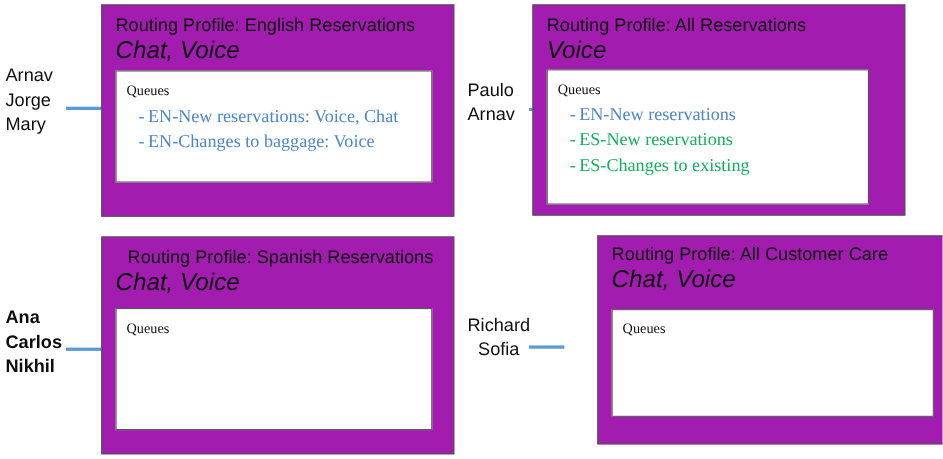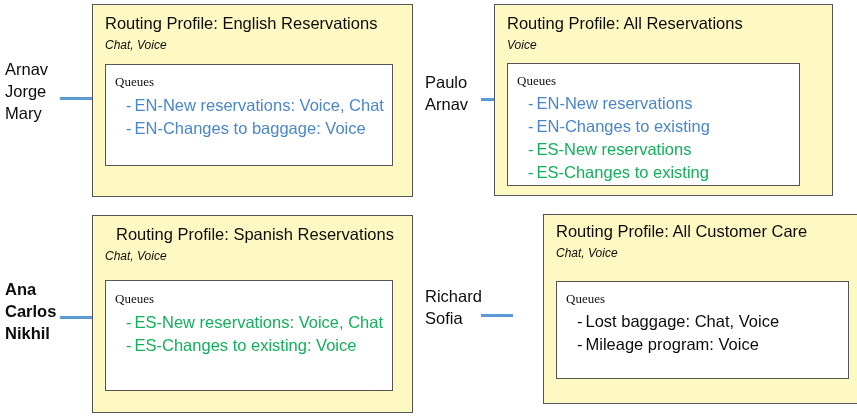--- a/index.html
+++ b/index.html
@@ -21,46 +21,46 @@
 
   
   .agent-group {
     position: absolute;
     font-size: 16.5px;
     line-height: 22px;
     color: #0d0d0d;
     white-space: nowrap;
   }
   .agent-name { display: block; }
-  .agent-name.centered { }
+  .agent-name.centered { text-align: center; }
 
   
   .connector {
     position: absolute;
     height: 3px;
     background: #5b9bd5;
   }
 
   
   .profile-panel {
     position: absolute;
     box-sizing: border-box;
     border: 1.4px solid #555555;
-    background: #fef9c3;
+    background: #a21caf;
   }
   .profile-title {
     position: absolute;
     font-size: 16.5px;
     line-height: 21px;
     color: #0d0d0d;
     white-space: nowrap;
   }
   .profile-channels {
     position: absolute;
-    font-size: 12px;
+    font-size: 22px;
     line-height: 21px;
     font-style: italic;
     color: #0d0d0d;
     white-space: nowrap;
     text-align: right;
   }
 
   
   .queues-box {
     position: absolute;
@@ -79,20 +79,21 @@
   .queue-list {
     position: absolute;
     margin: 0;
     padding: 0;
     list-style: none;
   }
   .queue-item {
     font-size: 16.5px;
     line-height: 23px;
     white-space: nowrap;
+    font-family: Liberation Serif, serif;
   }
   .queue-item .dash { margin-right: 3px; }
 
   .q-blue  { color: #4a86c8; }
   .q-green { color: #11b05a; }
   .q-black { color: #0d0d0d; }
 </style>
 </head>
 <body>
 
@@ -121,32 +122,29 @@
       </ul>
     </div>
   </div>
 
   <div class="agent-group" style="left:425px; top:71px;">
     <span class="agent-name">Paulo</span>
     <span class="agent-name">Arnav</span>
   </div>
   <div class="connector" style="left:481px; top:98px; width:32px;"></div>
 
-  <div class="profile-panel" style="left:494px; top:4px; width:339px; height:192px;">
+  <div class="profile-panel" style="left:484px; top:4px; width:339px; height:192px;">
     <div class="profile-title" style="left:12px; top:8px;">Routing Profile: All Reservations</div>
     <div class="profile-channels" style="left:12px; top:30px;">Voice</div>
 
     <div class="queues-box" style="left:12px; top:58px; width:293px; height:123px;">
       <div class="queues-heading" style="left:9px; top:6px;">Queues</div>
       <ul class="queue-list" style="left:20px; top:28px;">
         <li class="queue-item q-blue">
           <span class="dash">-</span><span>EN-New reservations</span>
-        </li>
-        <li class="queue-item q-blue">
-          <span class="dash">-</span><span>EN-Changes to existing</span>
         </li>
         <li class="queue-item q-green">
           <span class="dash">-</span><span>ES-New reservations</span>
         </li>
         <li class="queue-item q-green">
           <span class="dash">-</span><span>ES-Changes to existing</span>
         </li>
       </ul>
     </div>
   </div>
@@ -157,47 +155,31 @@
     <span class="agent-name">Nikhil</span>
   </div>
   <div class="connector" style="left:60px; top:316px; width:32px;"></div>
 
   <div class="profile-panel" style="left:92px; top:215px; width:321px; height:198px;">
     <div class="profile-title" style="left:12px; top:8px;margin-left:11px;">Routing Profile: Spanish Reservations</div>
     <div class="profile-channels" style="left:12px; top:30px;">Chat, Voice</div>
 
     <div class="queues-box" style="left:12px; top:64px; width:288px; height:111px;">
       <div class="queues-heading" style="left:9px; top:7px;">Queues</div>
-      <ul class="queue-list" style="left:20px; top:30px;">
-        <li class="queue-item q-green">
-          <span class="dash">-</span><span>ES-New reservations: Voice, Chat</span>
-        </li>
-        <li class="queue-item q-green">
-          <span class="dash">-</span><span>ES-Changes to existing: Voice</span>
-        </li>
-      </ul>
     </div>
   </div>
 
   <div class="agent-group" style="left:425px; top:285px;">
     <span class="agent-name">Richard</span>
     <span class="agent-name centered">Sofia</span>
   </div>
   <div class="connector" style="left:481px; top:314px; width:32px;"></div>
 
   <div class="profile-panel" style="left:513px; top:214px; width:339px; height:190px;margin-left:30px;">
     <div class="profile-title" style="left:12px; top:6px;">Routing Profile: All Customer Care</div>
     <div class="profile-channels" style="left:12px; top:28px;">Chat, Voice</div>
 
     <div class="queues-box" style="left:12px; top:66px; width:293px; height:98px;">
       <div class="queues-heading" style="left:9px; top:6px;">Queues</div>
-      <ul class="queue-list" style="left:20px; top:28px;">
-        <li class="queue-item q-black">
-          <span class="dash">-</span><span>Lost baggage: Chat, Voice</span>
-        </li>
-        <li class="queue-item q-black">
-          <span class="dash">-</span><span>Mileage program: Voice</span>
-        </li>
-      </ul>
     </div>
   </div>
 
 </div>
 
 </body></html>

